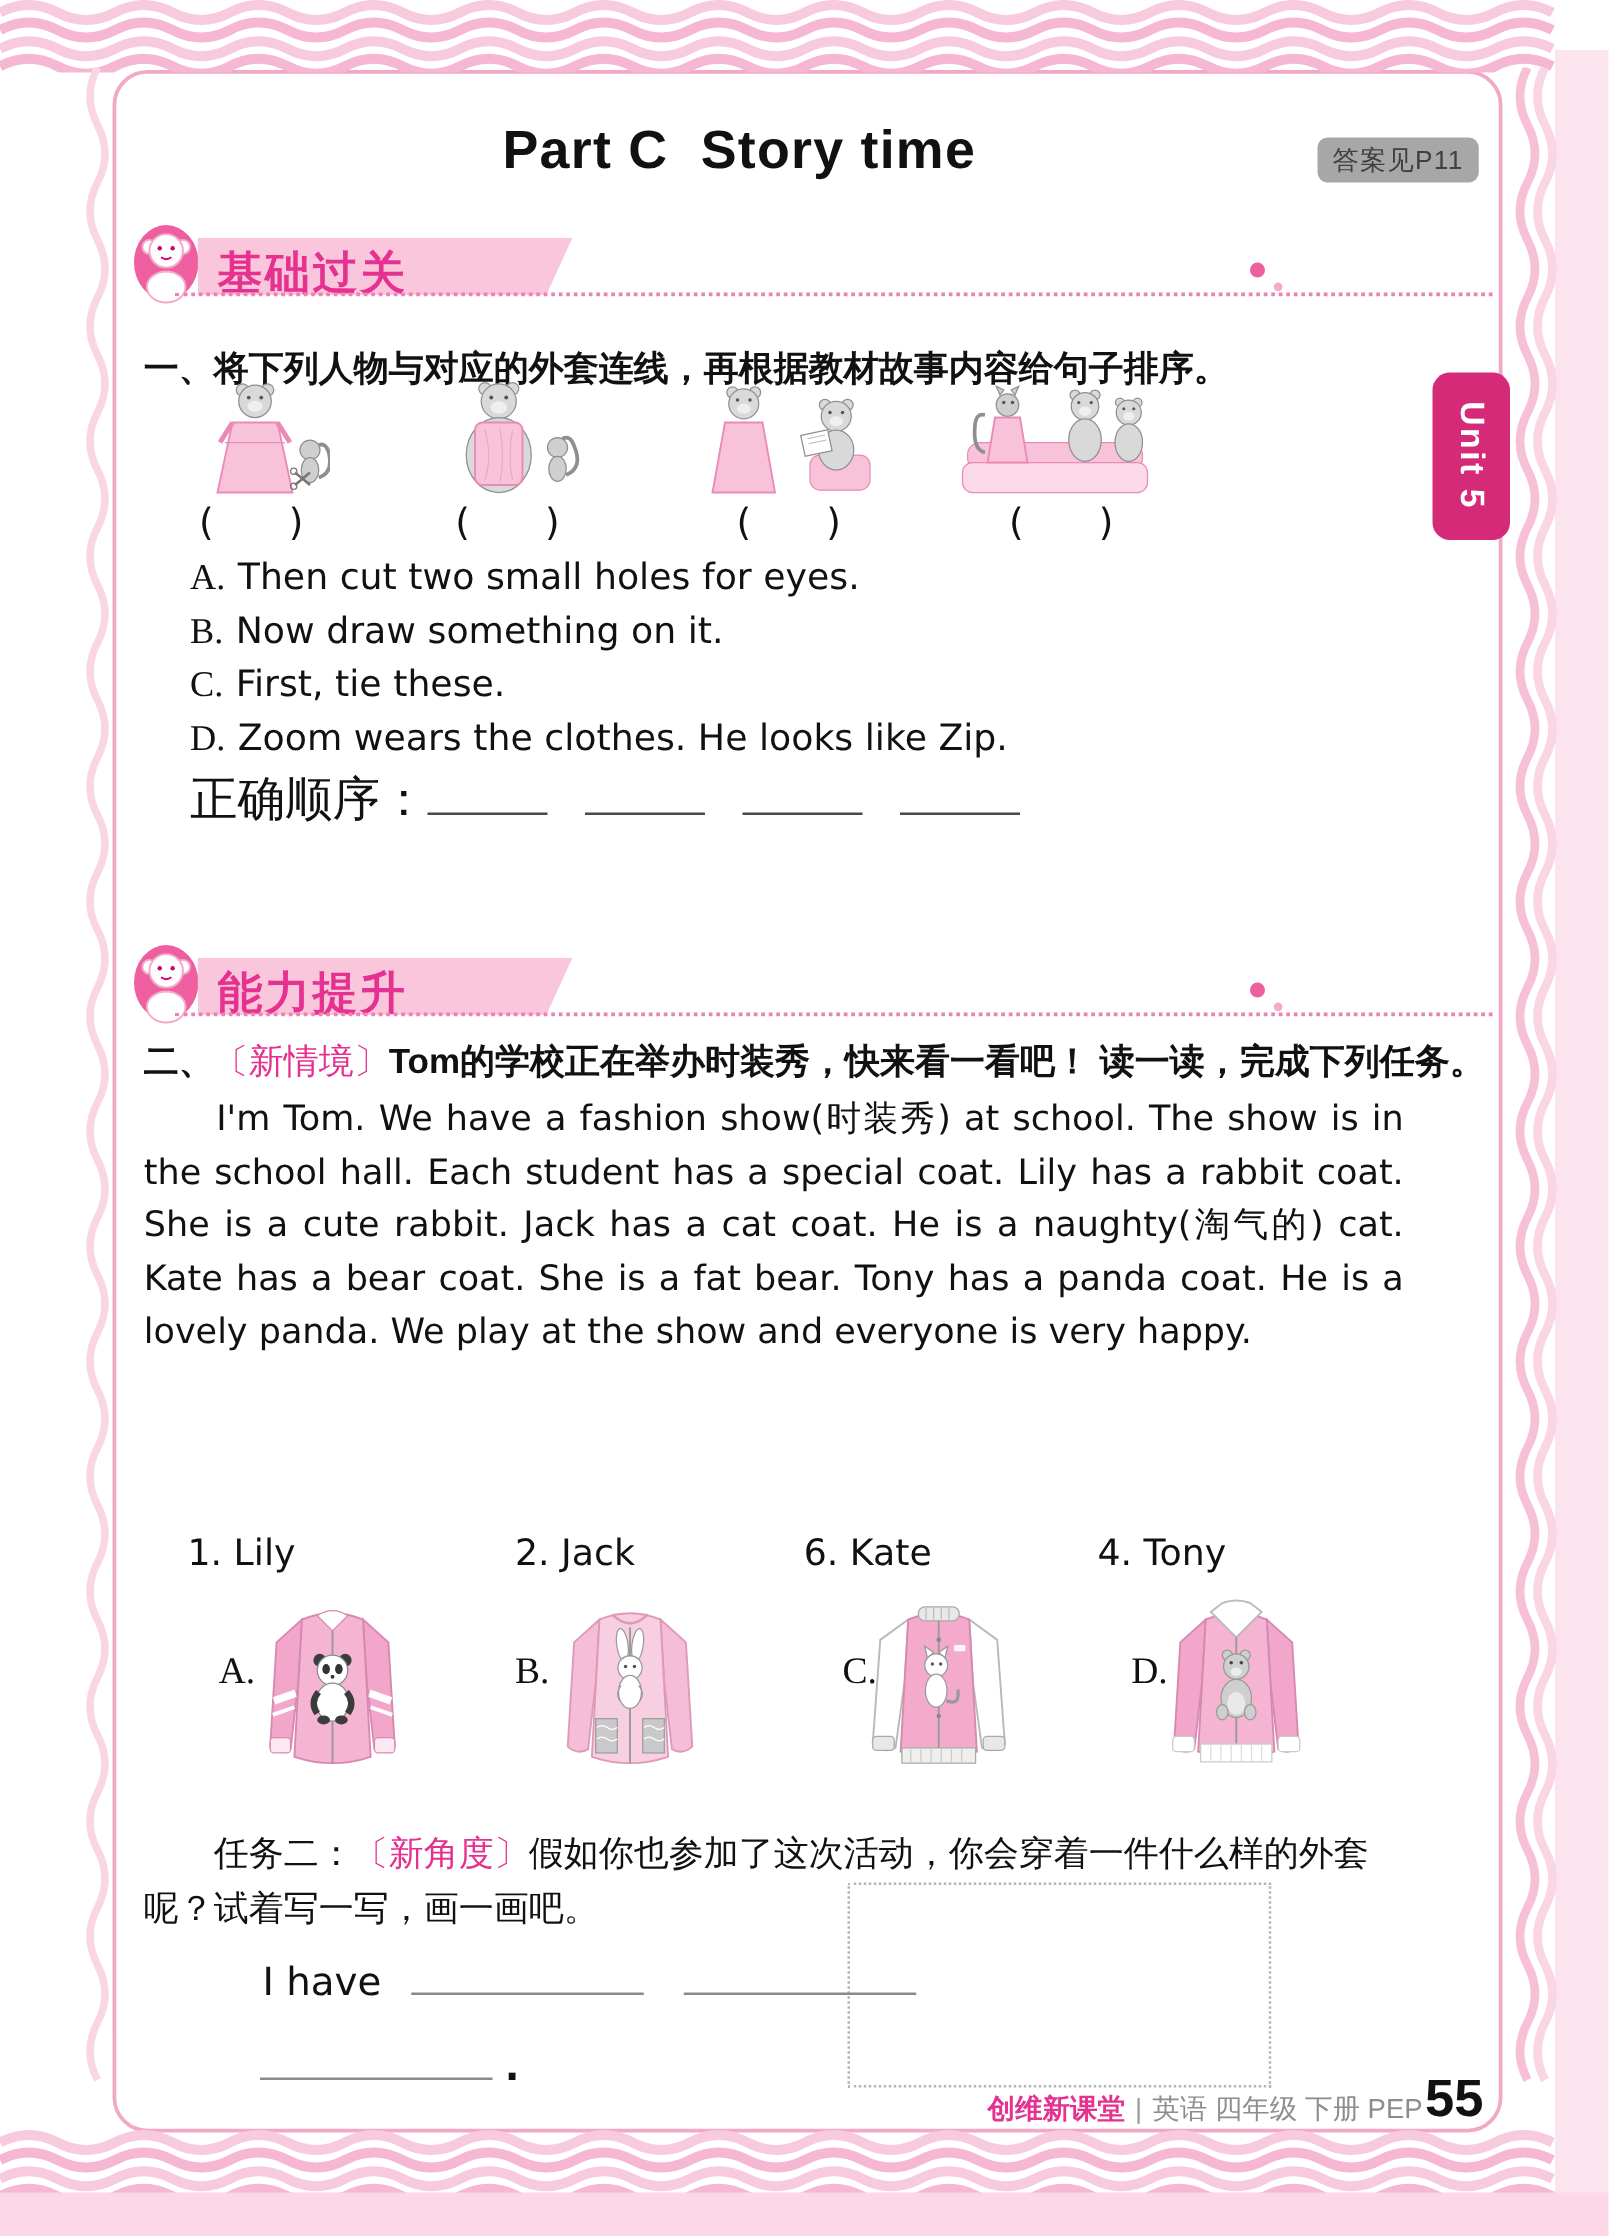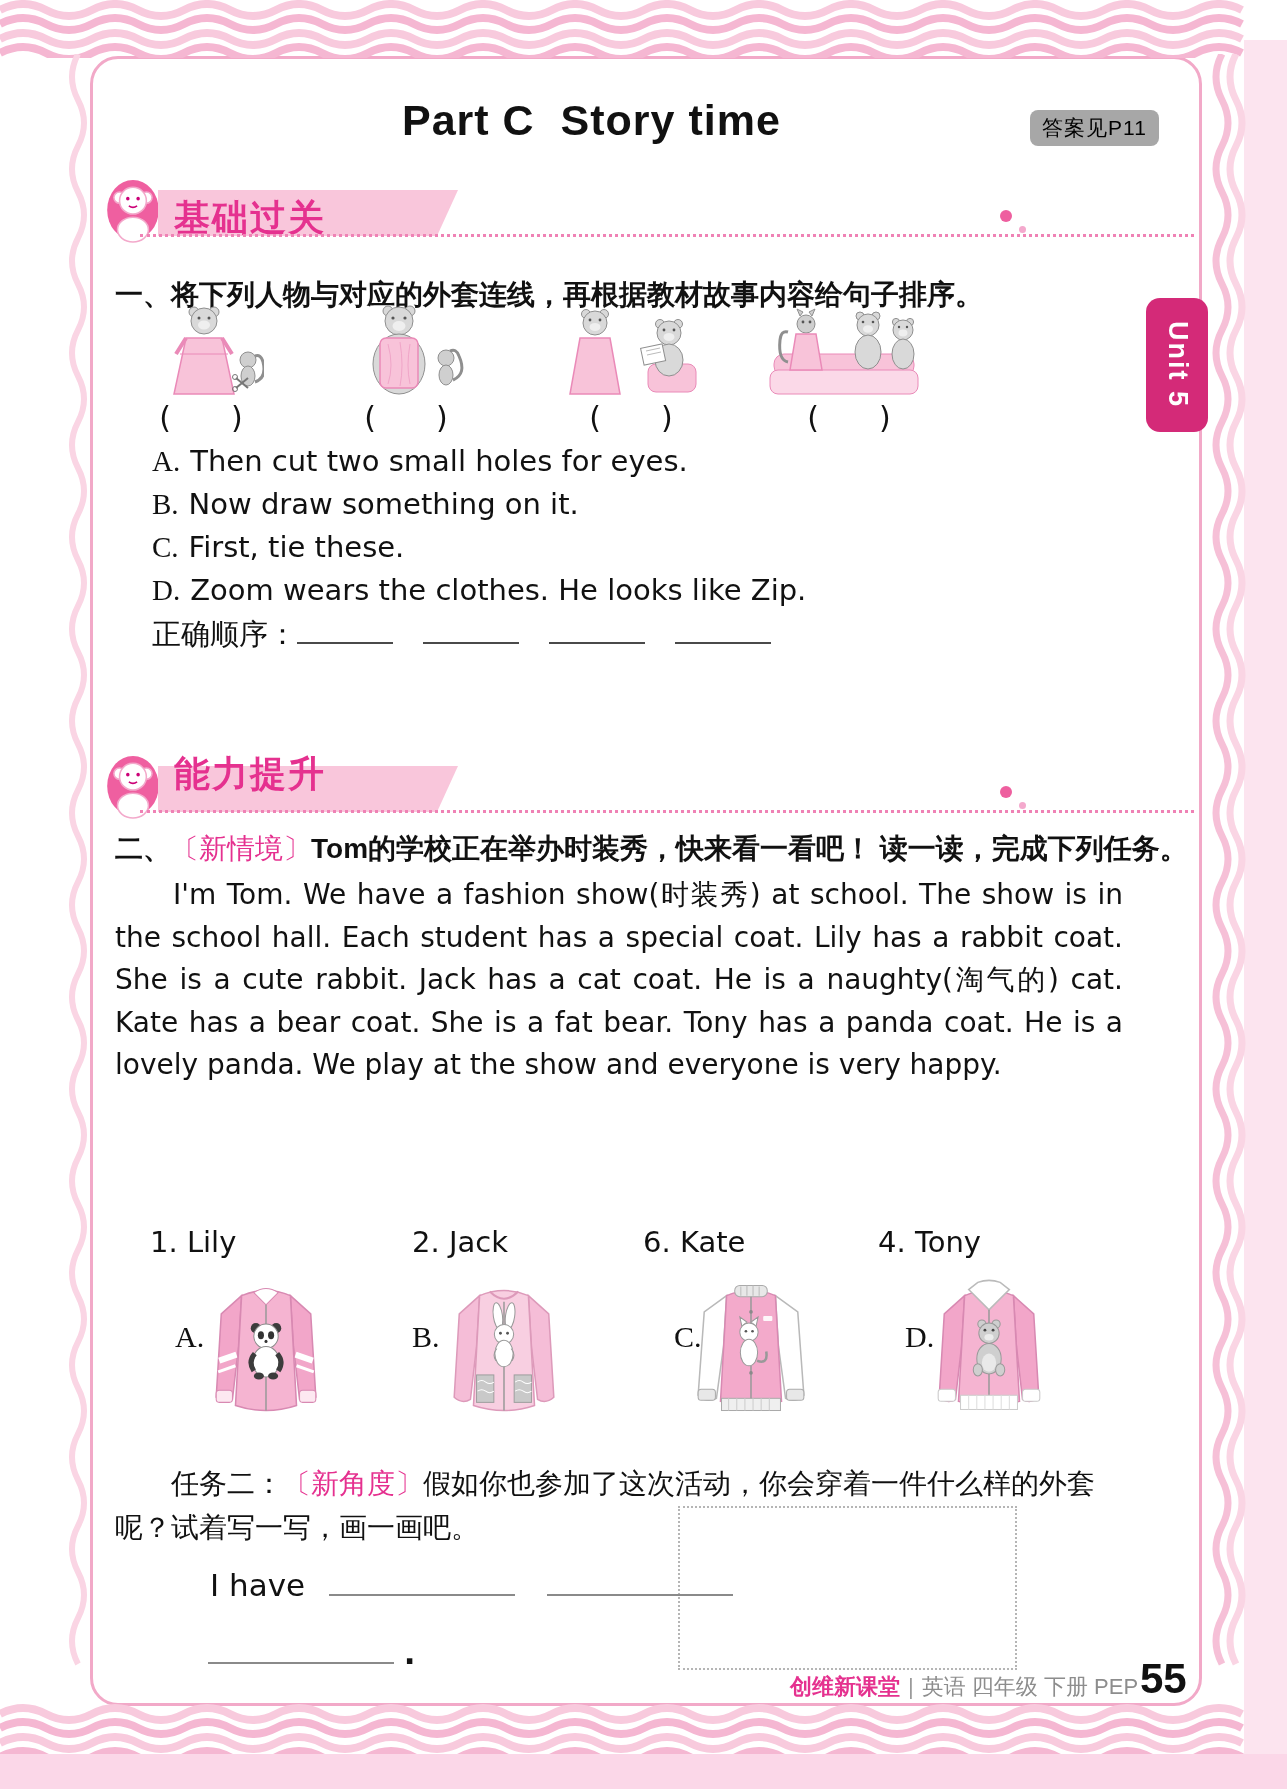--- a/index.html
+++ b/index.html
@@ -17,39 +17,39 @@
   .ribbon-bottom{left:0;top:1702px;width:1287px;height:60px;}
   .ruffle-right{left:1206px;top:54px;width:40px;height:1656px;}
   .ruffle-left{left:64px;top:54px;width:34px;height:1656px;}
 
   .unit-tab{left:1146px;top:298px;width:62px;height:134px;background:#d42a78;border-radius:14px;
             color:#fff;font-weight:bold;font-size:27px;letter-spacing:2px;
             writing-mode:vertical-rl;text-orientation:mixed;display:flex;align-items:center;justify-content:center;z-index:6;}
 
   
   .page-title{left:402px;top:96px;font-size:43px;font-weight:bold;white-space:pre;letter-spacing:1px;}
-  .answer-badge{left:1030px;top:110px;background:#a7a7a7;color:#000000;font-size:21px;
+  .answer-badge{left:1054px;top:110px;background:#a7a7a7;color:#404040;font-size:21px;
                 padding:4px 12px;border-radius:8px;letter-spacing:1px;}
 
   
   .sec-trap{width:300px;height:46px;background:#f9c6db;clip-path:polygon(0 0,100% 0,93% 100%,0 100%);}
   .sec-title{font-size:36px;font-weight:bold;color:#e5318f;letter-spacing:2px;}
   .sec-dots-line{border-top:3px dotted #ef82b5;height:0;}
   .deco-dot{border-radius:50%;}
   .dot-big{width:12px;height:12px;background:#ee5f9f;}
   .dot-small{width:7px;height:7px;background:#f4a9cd;}
 
   
   .ex-instruction{font-size:28px;font-weight:bold;white-space:nowrap;}
   .story-pic{top:302px;height:98px;}
   .bracket{top:398px;width:122px;text-align:center;font-size:30px;font-family:"DejaVu Sans",sans-serif;}
   .opt-row{height:43px;line-height:43px;white-space:nowrap;}
   .opt-label{font-family:"Liberation Serif",serif;font-size:29px;margin-right:10px;}
   .opt-text{font-size:29px;}
-  .order-label{font-family:"Liberation Serif",serif;font-size:29px;}
+  .order-label{font-family:"Liberation Serif",serif;font-size:38px;}
   .blank{display:inline-block;border-bottom:2px solid #4a4a4a;height:28px;vertical-align:baseline;}
   .order-blank{width:96px;margin-right:30px;}
 
   
   .tag-pink{color:#e5308f;font-family:"Liberation Serif",serif;font-weight:normal;}
   .passage{width:1008px;font-size:28px;line-height:42.5px;text-align:justify;text-indent:58px;
            font-family:"DejaVu Sans",sans-serif;}
   .task-line{font-family:"Liberation Serif",serif;font-size:28px;white-space:nowrap;}
   .name-item{font-size:29px;font-family:"DejaVu Sans",sans-serif;margin-top:47px;}
   .coat-label{font-family:"Liberation Serif",serif;font-size:30px;}
@@ -231,21 +231,21 @@
     <ellipse cx="26" cy="31" rx="25" ry="29" fill="#ef5fa0"></ellipse>
     <circle cx="13" cy="19" r="5.5" fill="#fff" stroke="#f3a9cb" stroke-width="1.5"></circle>
     <circle cx="39" cy="19" r="5.5" fill="#fff" stroke="#f3a9cb" stroke-width="1.5"></circle>
     <circle cx="26" cy="22" r="13" fill="#fff" stroke="#f3a9cb" stroke-width="1.5"></circle>
     <circle cx="21" cy="20" r="1.7" fill="#c07"></circle>
     <circle cx="31" cy="20" r="1.7" fill="#c07"></circle>
     <path d="M22 27 q4 3 8 0" stroke="#c07" stroke-width="1.5" fill="none"></path>
     <ellipse cx="26" cy="50" rx="15" ry="12" fill="#fff" stroke="#f3a9cb" stroke-width="1.5"></ellipse>
   </svg>
   <div class="abs sec-trap" style="left:158px;top:766px;"></div>
-  <div class="abs sec-title" style="left:174px;top:750px;">能力提升</div>
+  <div class="abs sec-title" style="left:174px;top:770px;">能力提升</div>
   <div class="abs sec-dots-line" style="left:140px;top:810px;width:1054px;"></div>
   <div class="abs deco-dot dot-big" style="left:1000px;top:786px;"></div>
   <div class="abs deco-dot dot-small" style="left:1019px;top:802px;"></div>
 
   <div class="abs ex-instruction" style="left:115px;top:830px;">
     <span>二、</span><span class="tag-pink">〔新情境〕</span><span>Tom的学校正在举办时装秀，快来看一看吧！ 读一读，完成下列任务。</span>
   </div>
 
   <div class="abs passage" style="left:115px;top:874px;">I'm Tom. We have a fashion show(时装秀) at school. The show is in the school hall. Each student has a special coat. Lily has a rabbit coat. She is a cute rabbit. Jack has a cat coat. He is a naughty(淘气的) cat. Kate has a bear coat. She is a fat bear. Tony has a panda coat. He is a lovely panda. We play at the show and everyone is very happy.</div>
 

